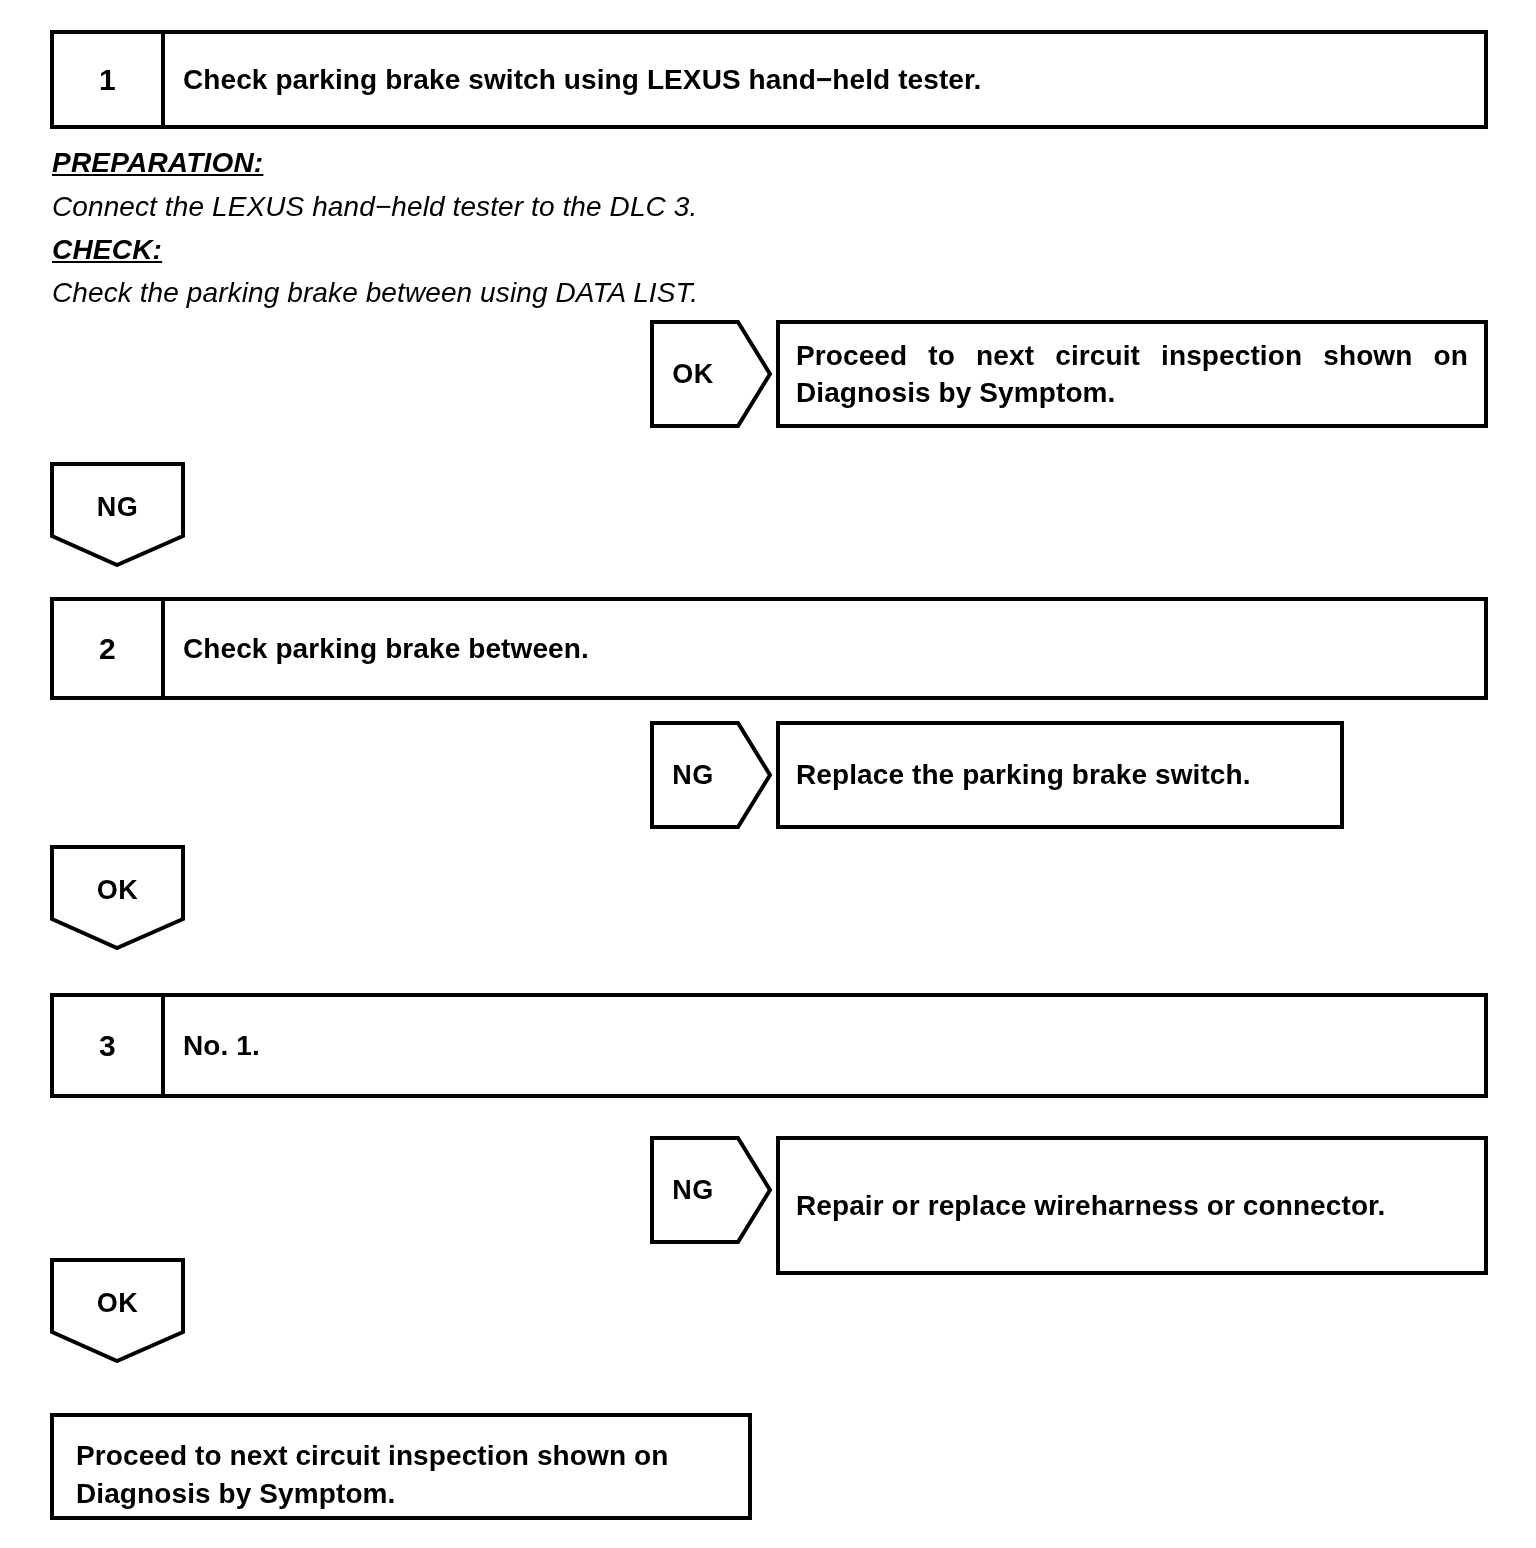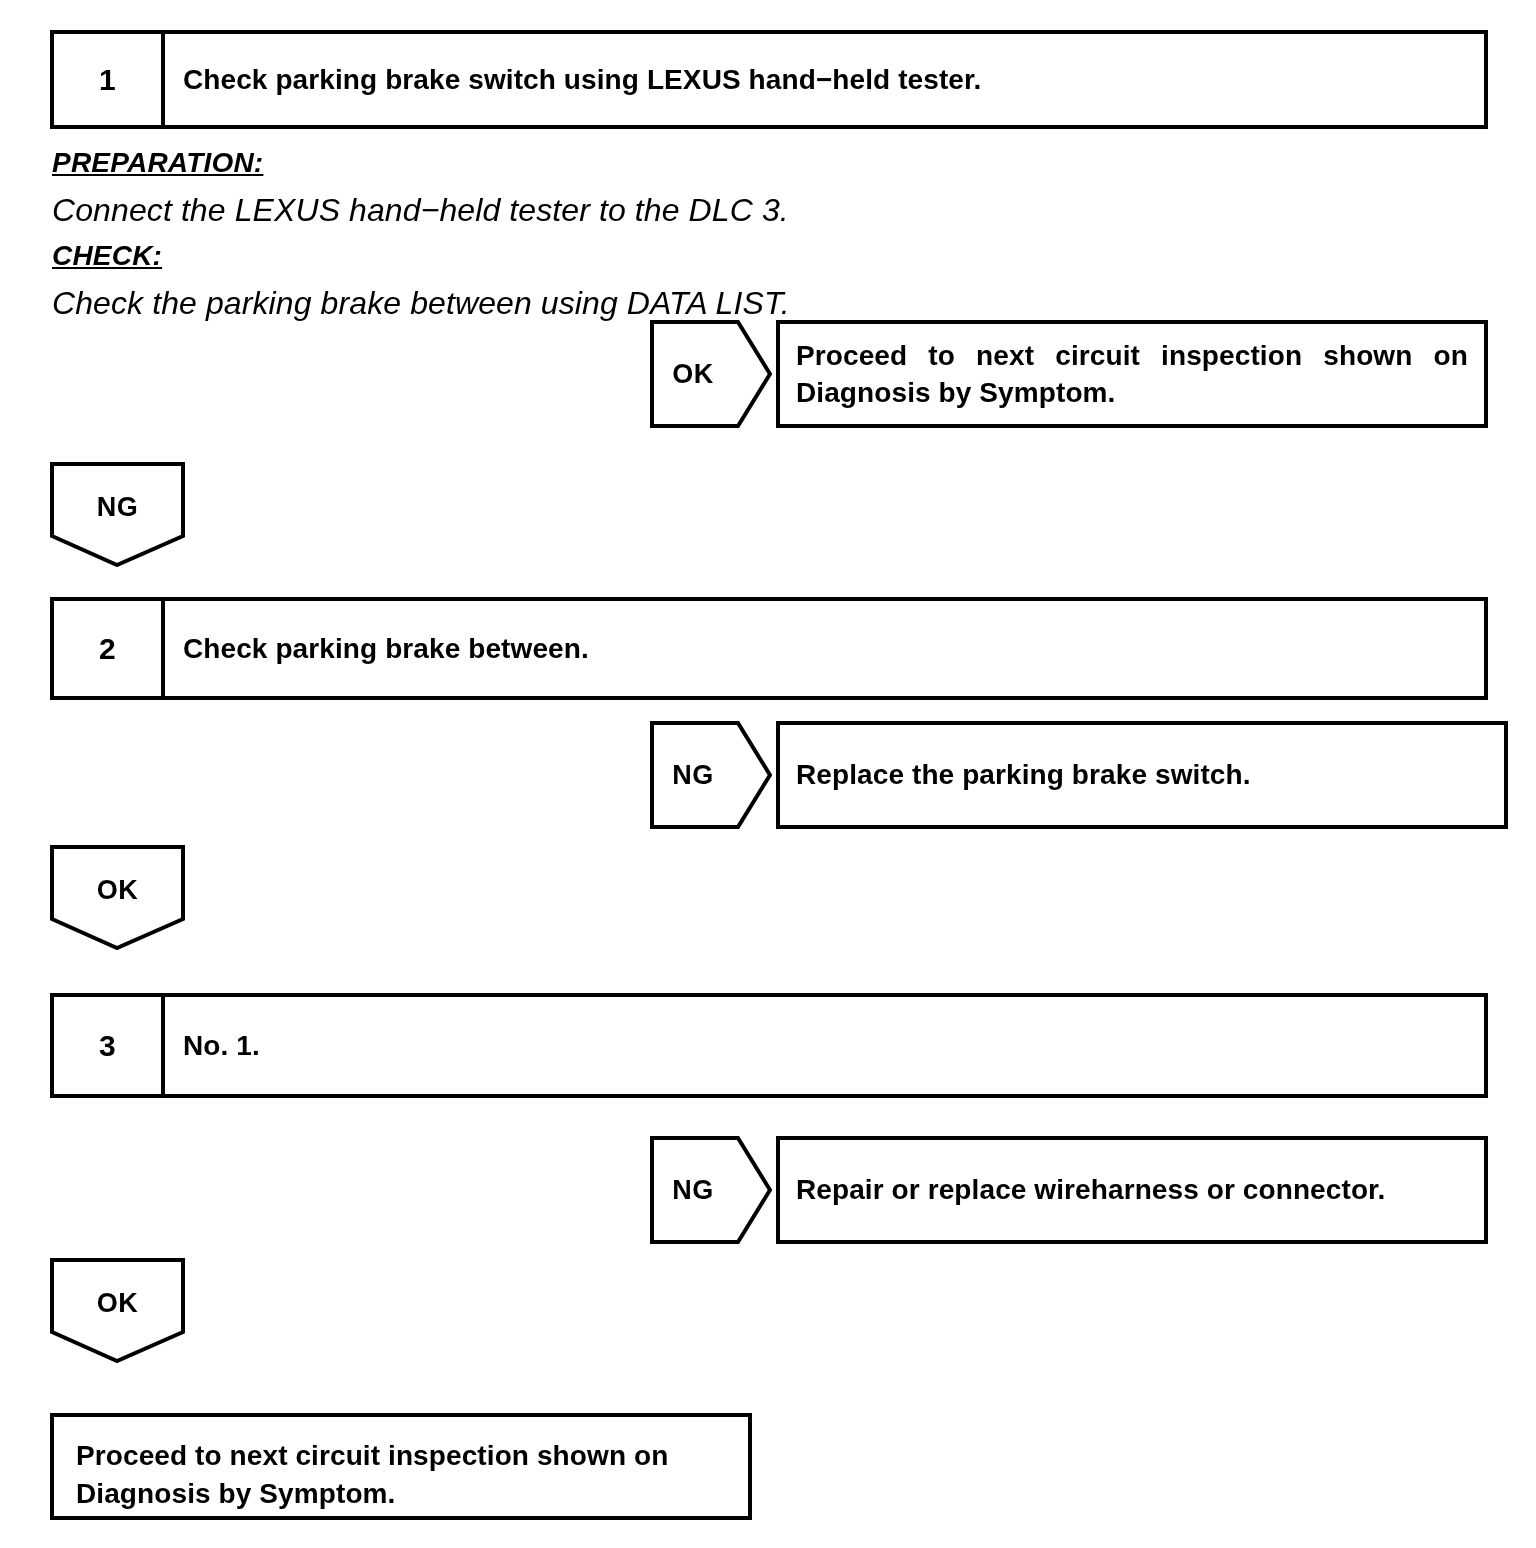--- a/index.html
+++ b/index.html
@@ -61,21 +61,21 @@
   }
   .prose .hdr {
     font-size: 28px;
     font-weight: bold;
     text-decoration: underline;
     text-underline-offset: 2px;
     letter-spacing: 0.2px;
     line-height: 1.52;
   }
   .prose .body-line {
-    font-size: 32px;
+    font-size: 28px;
     font-weight: normal;
     letter-spacing: 0.1px;
     line-height: 1.58;
   }
 
   
   .judge-right {
     position: absolute;
     box-sizing: border-box;
     background: #fff;
@@ -202,21 +202,21 @@
     <div class="step-text">Check parking brake between.</div>
   </div>
 
   <div class="judge-right" style="left:650px; top:721px; width:122px; height:108px;">
     <svg class="jr-shape" viewBox="0 0 122 108" preserveAspectRatio="none">
       <polygon points="2,2 88,2 120,54 88,106 2,106" fill="#ffffff" stroke="#000000" stroke-width="4" stroke-linejoin="miter"></polygon>
     </svg>
     <span class="jr-label">NG</span>
   </div>
 
-  <div class="result-box" style="left:776px; top:721px; width:732px; height:108px;">
+  <div class="result-box" style="left:776px; top:721px; width:568px; height:108px;">
     <div class="ln">Replace the parking brake switch.</div>
   </div>
 
   <div class="judge-down" style="left:50px; top:845px; width:135px; height:105px;">
     <svg class="jd-shape" viewBox="0 0 135 105" preserveAspectRatio="none">
       <polygon points="2,2 133,2 133,74 67,103 2,74" fill="#ffffff" stroke="#000000" stroke-width="4" stroke-linejoin="miter"></polygon>
     </svg>
     <div class="jd-label">OK</div>
   </div>
 
@@ -229,21 +229,21 @@
     </div>
   </div>
 
   <div class="judge-right" style="left:650px; top:1136px; width:122px; height:108px;">
     <svg class="jr-shape" viewBox="0 0 122 108" preserveAspectRatio="none">
       <polygon points="2,2 88,2 120,54 88,106 2,106" fill="#ffffff" stroke="#000000" stroke-width="4" stroke-linejoin="miter"></polygon>
     </svg>
     <span class="jr-label">NG</span>
   </div>
 
-  <div class="result-box" style="left:776px; top:1136px; width:712px; height:108px;">
+  <div class="result-box" style="left:776px; top:1136px; width:712px; height:139px;">
     <div class="ln">Repair or replace wireharness or connector.</div>
   </div>
 
   <div class="judge-down" style="left:50px; top:1258px; width:135px; height:105px;">
     <svg class="jd-shape" viewBox="0 0 135 105" preserveAspectRatio="none">
       <polygon points="2,2 133,2 133,74 67,103 2,74" fill="#ffffff" stroke="#000000" stroke-width="4" stroke-linejoin="miter"></polygon>
     </svg>
     <div class="jd-label">OK</div>
   </div>
 

